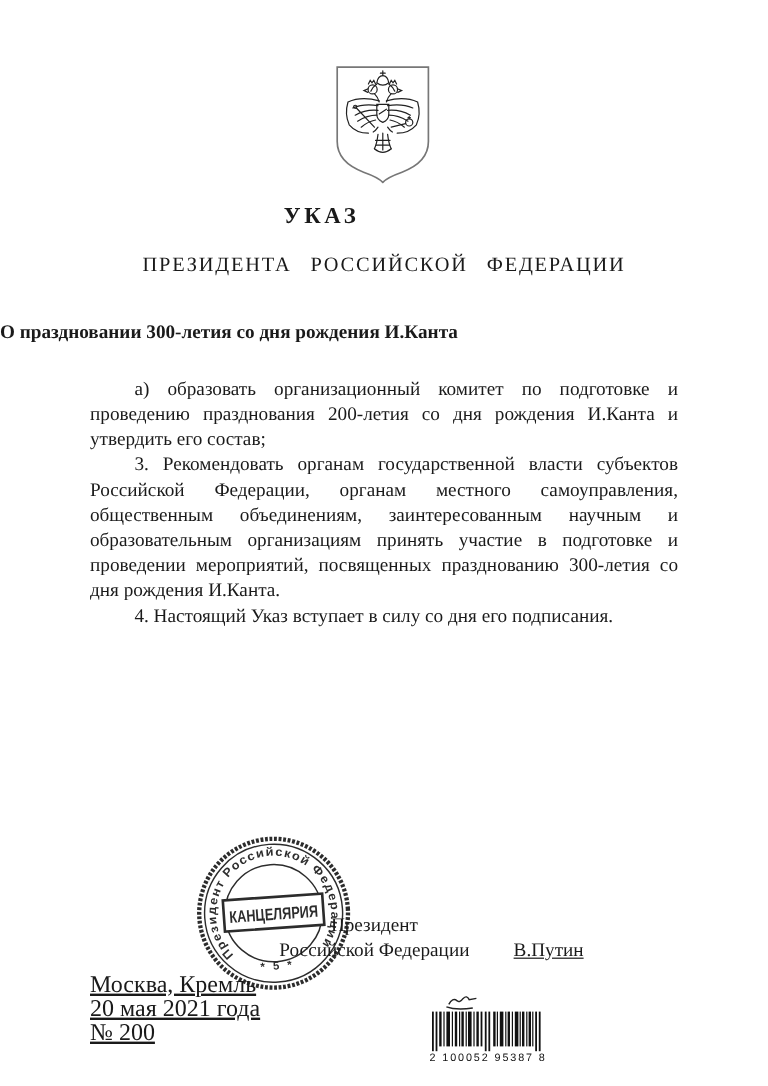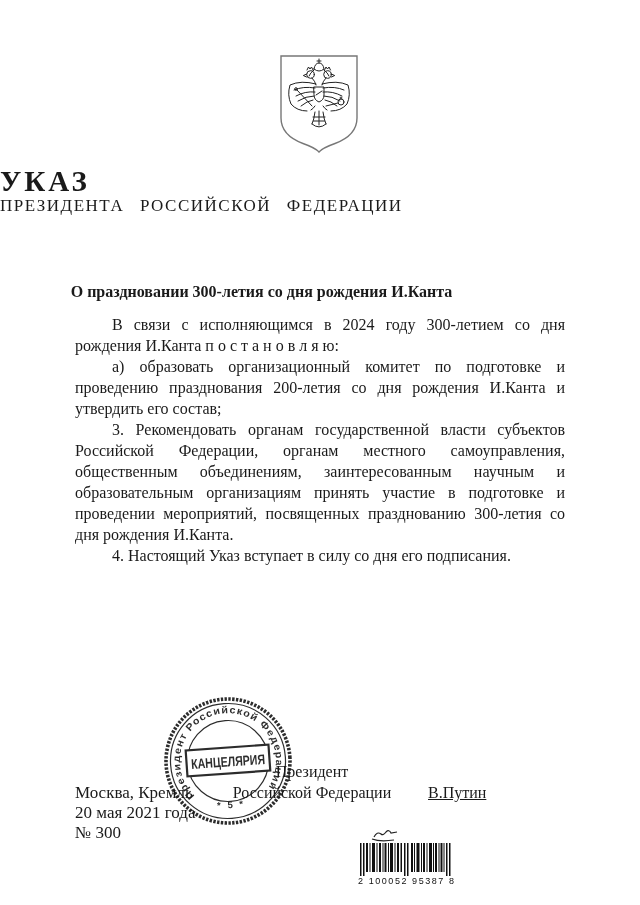--- a/index.html
+++ b/index.html
@@ -2,42 +2,42 @@
 <html><head>
 <meta charset="utf-8">
 <style>
   html,body { margin:0; padding:0; background:#ffffff; }
   .page {
     position:relative; width:640px; height:905px; background:#ffffff;
     font-family:"Liberation Serif", serif; color:#1a1a1a; overflow:hidden;
   }
   .emblem { position:absolute; left:279px; top:54px; width:80px; height:99px; }
   .doc-type {
-    position:absolute; left:0; top:166px; width:536px; text-align:left;
-    font-size:29px; line-height:30px; font-weight:bold; letter-spacing:3px;
+    position:absolute; left:0; top:166px; width:536px; text-align:center;
+    font-size:19px; line-height:30px; font-weight:bold; letter-spacing:3px;
   }
   .issuer {
-    position:absolute; left:0; top:195px; width:640px; text-align:left;
+    position:absolute; left:0; top:210px; width:640px; text-align:center;
     font-size:17px; line-height:22px; letter-spacing:1.5px; word-spacing:10px;
   }
   .doc-title {
-    position:absolute; left:0; top:281px; width:523px; text-align:center;
+    position:absolute; left:0; top:267px; width:523px; text-align:left;
     font-size:16px; line-height:22px; font-weight:bold;
   }
   .body-text { position:absolute; left:75px; top:314px; width:490px; }
   .body-text p {
     margin:0; text-align:justify; text-indent:37px;
     font-size:16px; line-height:21px;
   }
   .signature { position:absolute; left:230px; top:761px; width:164px; text-align:center;
     font-size:16px; line-height:21px; }
   .signer-name { position:absolute; left:428px; top:782px; font-size:16px; line-height:21px;text-decoration:underline; }
   .stamp { position:absolute; left:162px; top:695px; width:132px; height:132px; opacity:0.92; z-index:3; }
   .stamp text { font-family:"Liberation Sans", sans-serif; fill:#1b1b1b; }
-  .footer-block { position:absolute; left:75px; top:783px; font-size:17px; line-height:20px; }
+  .footer-block { position:absolute; left:75px; top:811px; font-size:20px; line-height:20px;text-decoration:underline; }
   .footer-block div { white-space:nowrap; }
   .barcode { position:absolute; left:356px; top:828px; width:100px; height:60px; }
   .barcode text { font-family:"Liberation Sans", sans-serif; fill:#111; }
 </style>
 </head>
 <body>
 
 <div class="page">
 
   <svg class="emblem" viewBox="0 0 80 99">
@@ -69,21 +69,20 @@
       <path d="M34,63 h12 M34.5,67 h11"></path>
       <path d="M33,70 Q40,76 47,70"></path>
     </g>
   </svg>
 
   <div class="doc-type">УКАЗ</div>
   <div class="issuer">ПРЕЗИДЕНТА РОССИЙСКОЙ ФЕДЕРАЦИИ</div>
   <div class="doc-title">О праздновании 300-летия со дня рождения И.Канта</div>
 
   <div class="body-text">
-    <p>В связи с исполняющимся в 2024 году 300-летием со дня рождения И.Канта п о с т а н о в л я ю:</p>
     <p>а) образовать организационный комитет по подготовке и проведению празднования 200-летия со дня рождения И.Канта и утвердить его состав;</p>
     <p>3. Рекомендовать органам государственной власти субъектов Российской Федерации, органам местного самоуправления, общественным объединениям, заинтересованным научным и образовательным организациям принять участие в подготовке и проведении мероприятий, посвященных празднованию 300-летия со дня рождения И.Канта.</p>
     <p>4. Настоящий Указ вступает в силу со дня его подписания.</p>
   </div>
 
   <div class="signature">
     <div>Президент</div>
     <div>Российской Федерации</div>
   </div>
   <div class="signer-name">В.Путин</div>
@@ -101,21 +100,21 @@
       </text>
       <rect x="24.5" y="52.5" width="83" height="26" fill="#ffffff" stroke="#1b1b1b" stroke-width="2.2"></rect>
       <text x="66" y="71.5" text-anchor="middle" font-size="14" font-weight="bold" textLength="74" lengthAdjust="spacingAndGlyphs">КАНЦЕЛЯРИЯ</text>
       <text x="66" y="113" text-anchor="middle" font-size="9.5" font-weight="bold" letter-spacing="2">* 5 *</text>
     </g>
   </svg>
 
   <div class="footer-block">
     <div>Москва, Кремль</div>
     <div>20 мая 2021 года</div>
-    <div>№ 300</div>
+    <div>№ 200</div>
   </div>
 
   <svg class="barcode" viewBox="0 0 100 60">
     <path d="M18,9 q3,-6 7,-3 q2,2 5,-2 q3,-3 5,1 l6,-1 M16,11 q8,3 22,1" fill="none" stroke="#222" stroke-width="1.2"></path>
     <g fill="#111">
       <rect x="4" y="15" width="1.5" height="33"></rect>
         <rect x="7" y="15" width="1.5" height="33"></rect>
       <rect x="10" y="15" width="2" height="29"></rect>
         <rect x="13.5" y="15" width="1" height="29"></rect>
       <rect x="16" y="15" width="3" height="29"></rect>

